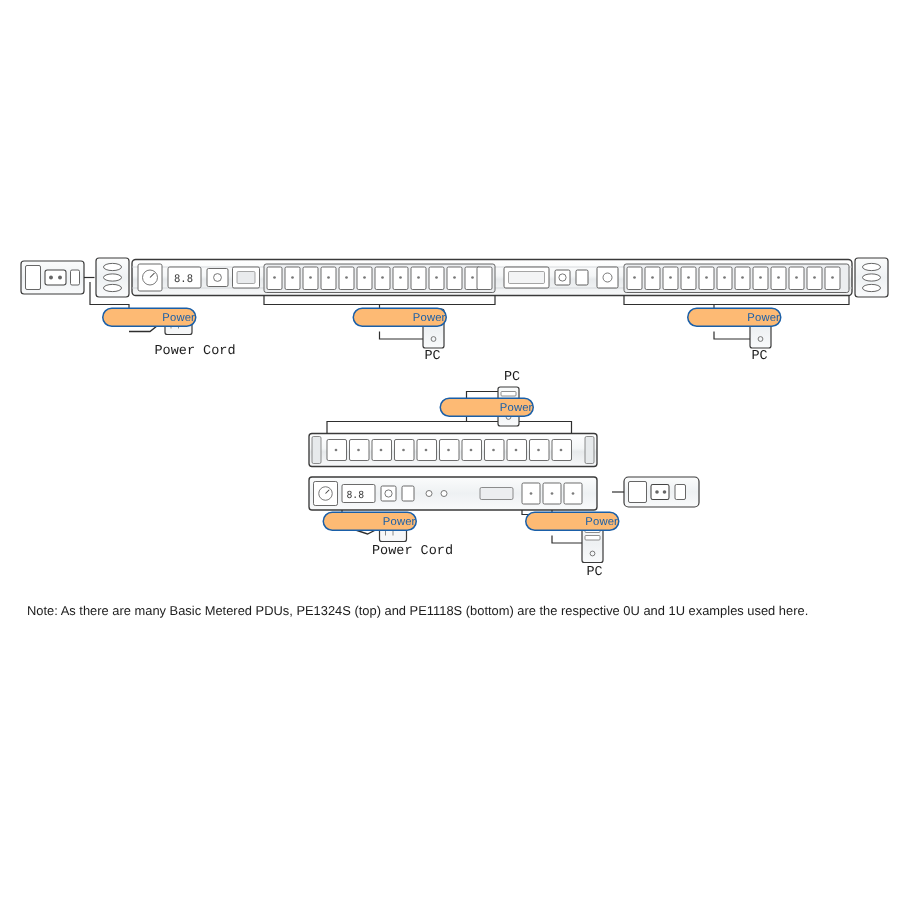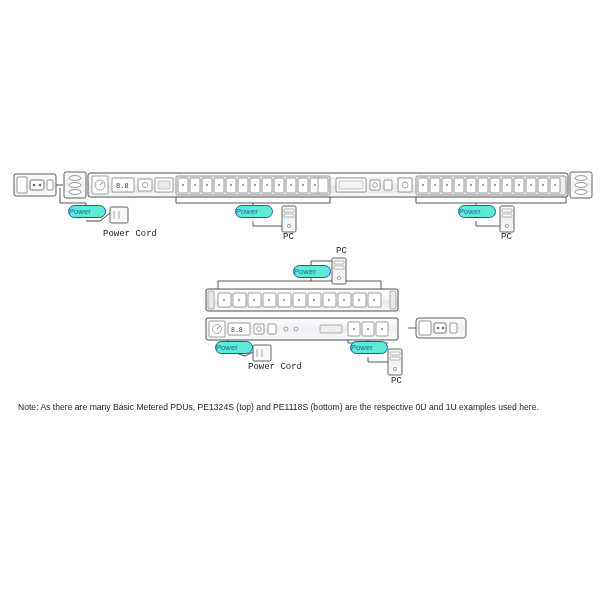--- a/index.html
+++ b/index.html
@@ -23,28 +23,29 @@
     position: absolute;
     left: 0;
     top: 0;
     width: 600px;
     height: 600px;
   }
   .label-box {
     position: absolute;
     border: 1px solid #1a5fa8;
     border-radius: 7px;
-    background: #5eead4;
+    background: #fdba74;
     color: #1a5fa8;
     font-size: 7.5px;
     line-height: 11px;
     height: 11px;
-    text-align: left;
+    text-align: right;
     letter-spacing: 0.1px;
     white-space: nowrap;
+    padding-left: 25px;
   }
   .plain-label {
     position: absolute;
     color: #1c1c1c;
     font-size: 9px;
     white-space: nowrap;
     font-family: Liberation Mono, monospace;
   }
   .note {
     position: absolute;

